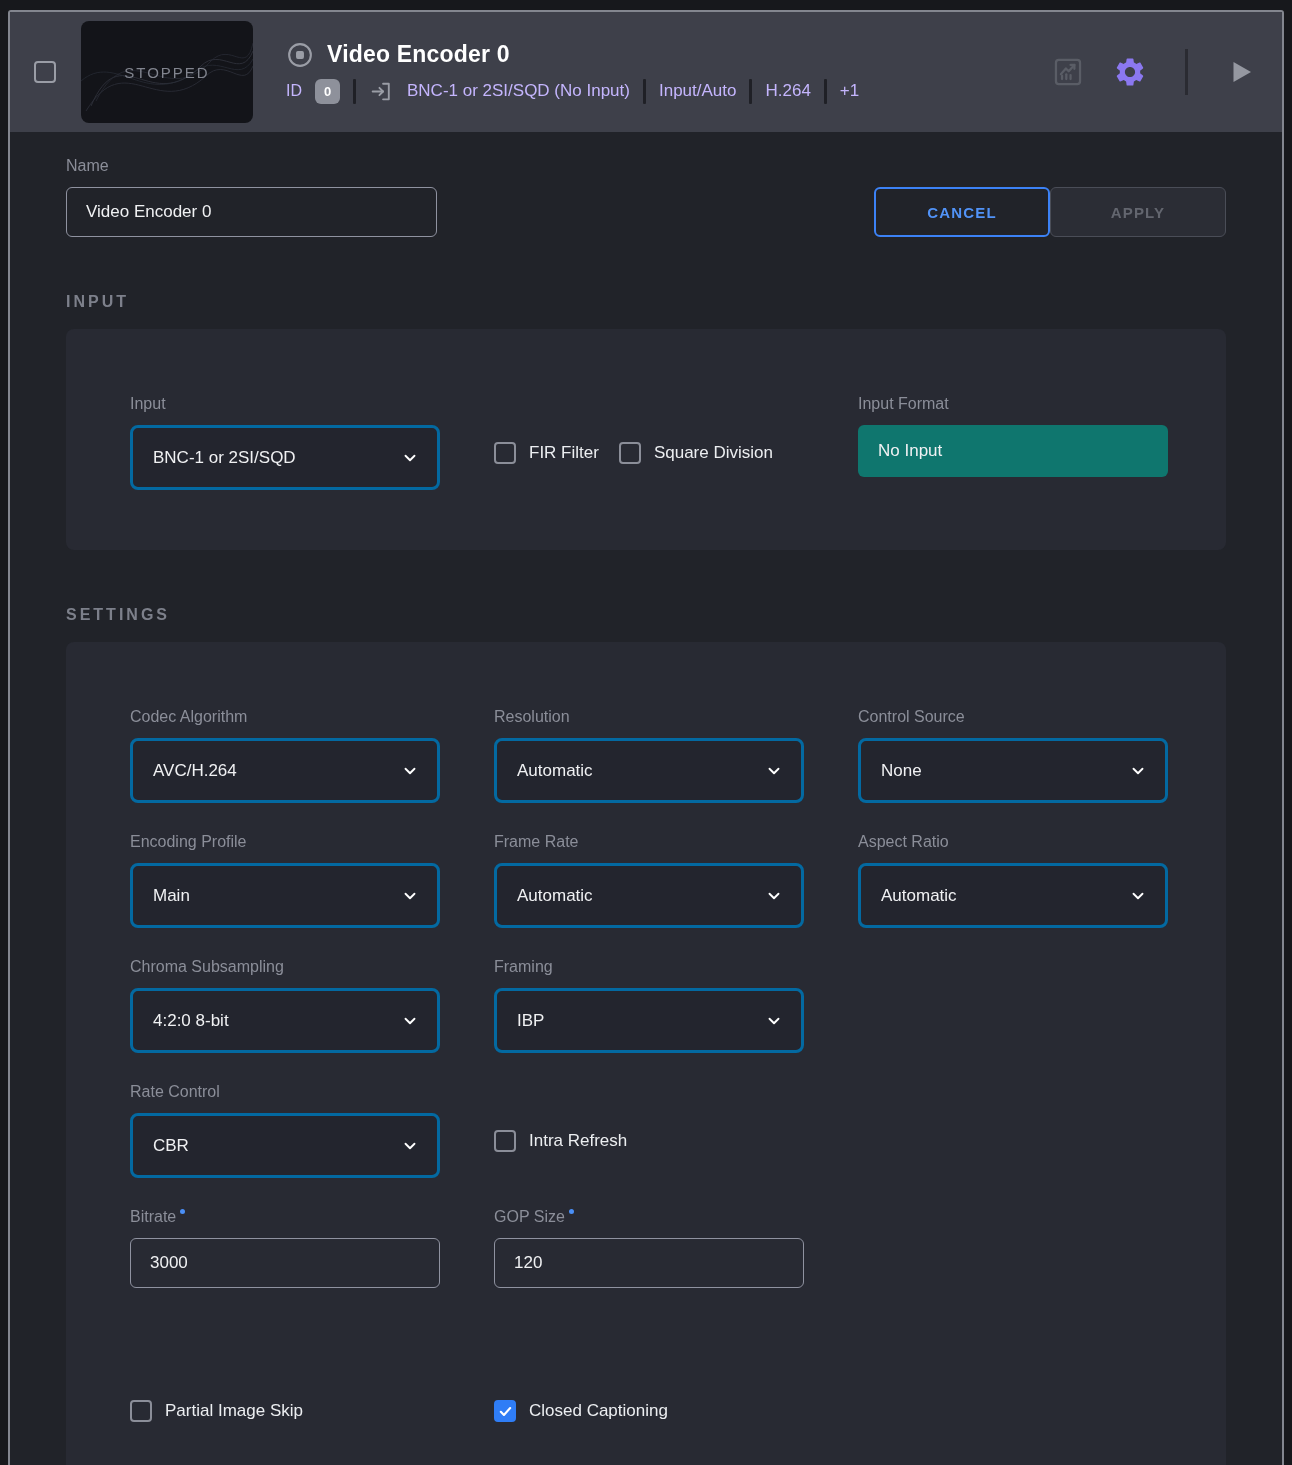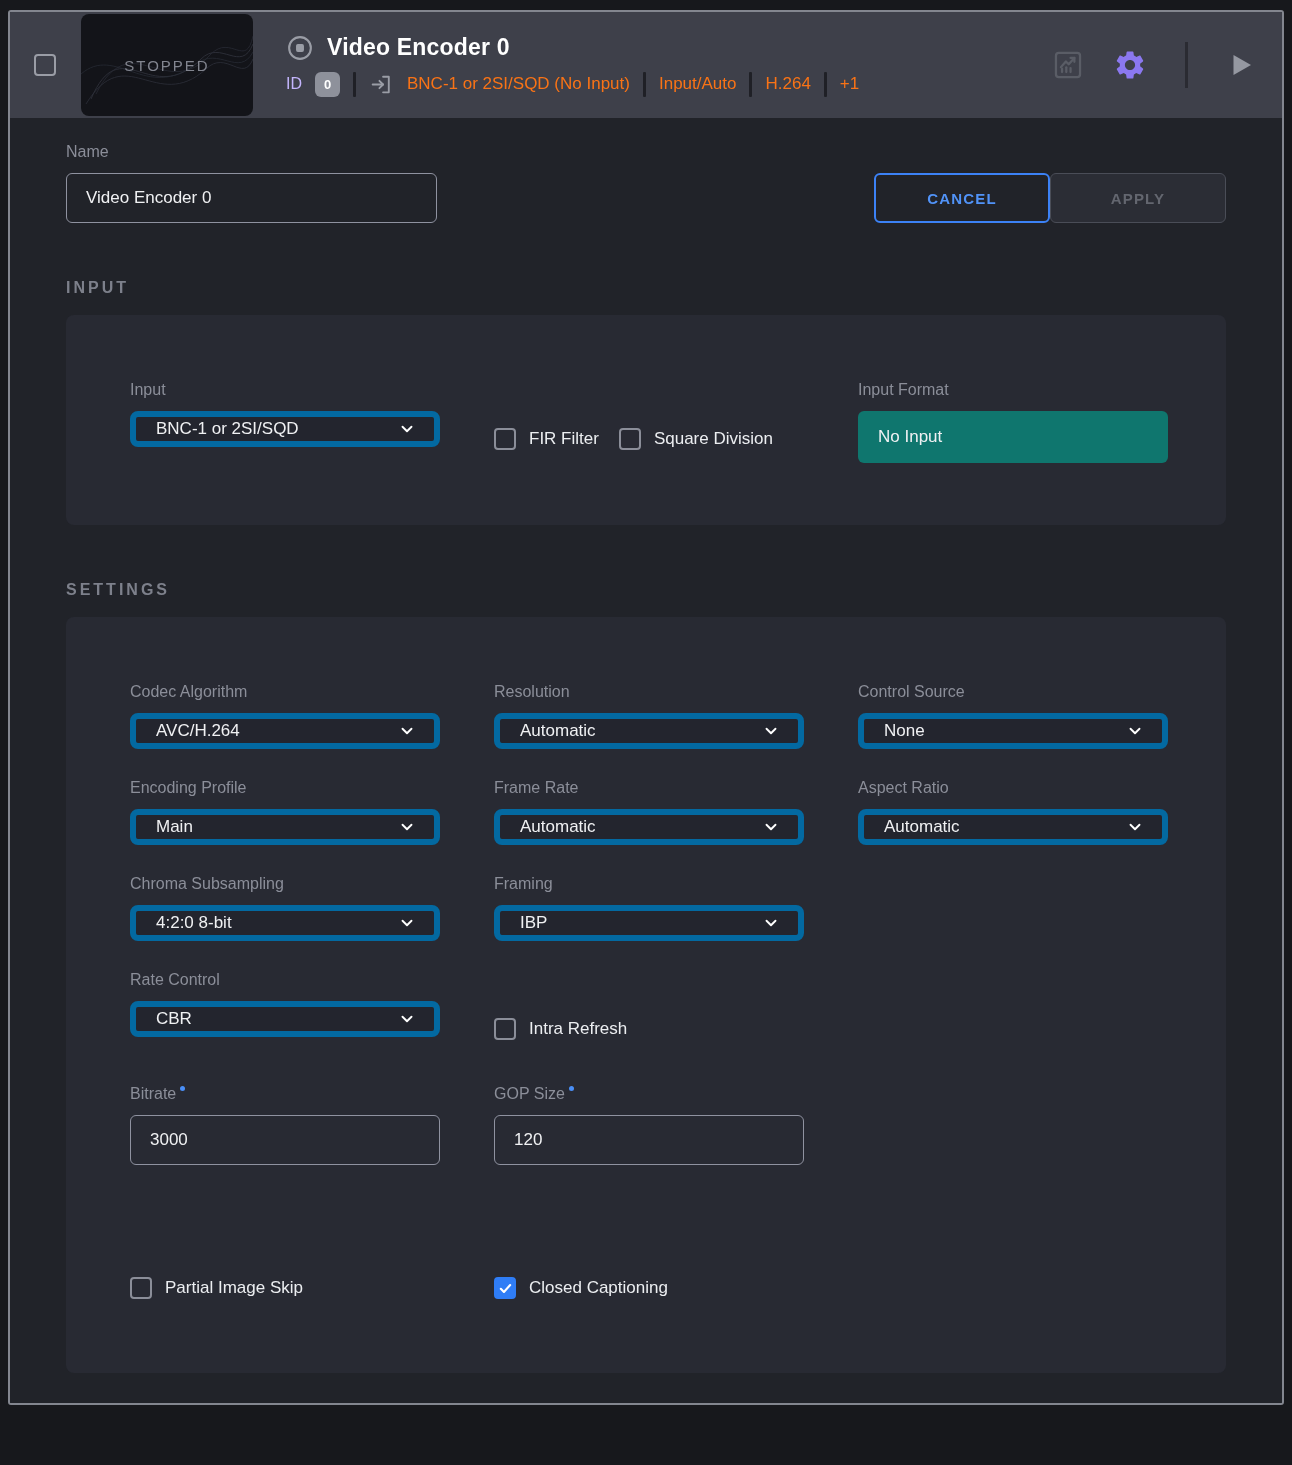--- a/index.html
+++ b/index.html
@@ -1,33 +1,33 @@
 <!DOCTYPE html>
 <html><head>
 <meta charset="utf-8">
 <style>
   * { margin:0; padding:0; box-sizing:border-box; }
   html,body { background:#17181c; font-family:"Liberation Sans", sans-serif; }
   .page { width:1292px; min-height:1465px; background:#17181c; padding:10px 8px 33px; }
   .card { border:2px solid #83868f; border-radius:3px; overflow:hidden; background:#212329; }
 
   
-  .card-header { background:#3e404a; display:flex; align-items:center; padding:9px 26px 9px 24px; height:106px;text-align:center; }
+  .card-header { background:#3e404a; display:flex; align-items:center; padding:9px 26px 9px 24px; height:120px;text-align:center; }
   .hdr-checkbox { width:22px; height:22px; border:2px solid #9a9da6; border-radius:4px; margin-right:25px; flex:none; background:transparent; }
   .thumb { width:172px; height:102px; background:#131419; border-radius:8px; display:flex; align-items:center; justify-content:center; position:relative; overflow:hidden; margin-right:33px; flex:none; }
   .thumb svg.waves { position:absolute; inset:0; }
   .thumb-status { position:relative; color:#82858f; font-size:15px; letter-spacing:2px; }
   .title-block { display:flex; flex-direction:column; gap:10px; }
   .title-row { display:flex; align-items:center; gap:13px; }
   .page-title { color:#ffffff; font-size:23px; font-weight:700; letter-spacing:.2px; }
   .crumb-row { display:flex; align-items:center; gap:13px; }
   .crumb-label { color:#c4b5fd; font-size:16px; }
   .id-badge { width:25px; height:25px; background:#8e919b; border-radius:6px; color:#ffffff; font-size:13px; font-weight:700; display:flex; align-items:center; justify-content:center; }
   .crumb-sep { width:3px; height:25px; background:#1f2026; border-radius:1px; }
-  .crumb-text { color:#f97316; font-size:17px; }
+  .crumb-text { color:#c4b5fd; font-size:17px; }
   .hdr-actions { margin-left:auto; display:flex; align-items:center; }
   .icon-btn { background:none; border:none; cursor:pointer; display:flex; align-items:center; justify-content:center; }
   .hdr-divider { width:3px; height:46px; background:#2a2b32; margin:0 38px; }
 
   
   .card-body { background:#212329; padding:25px 56px 30px; }
   .field-label { color:#8b8e99; font-size:16px; margin-bottom:12px; display:block; }
   .req-dot { display:inline-block; width:5px; height:5px; border-radius:50%; background:#4a8ff7; margin-left:4px; vertical-align:8px; }
 
   .name-row { display:flex; align-items:flex-end; justify-content:space-between; }
@@ -38,21 +38,21 @@
   .btn-cancel { background:transparent; border:2px solid #3c82f6; color:#5193f8; }
   .btn-apply { background:#2b2d35; border:1px solid #4a4d57; color:#63666f; }
 
   .section-title { margin-top:56px; color:#7d808b; font-size:16px; font-weight:600; letter-spacing:3px; }
   .panel { margin-top:18px; background:#282a33; border-radius:8px; padding:66px 64px 60px; }
   .panel.settings { padding-bottom:74px; }
   .grid-row { display:grid; grid-template-columns:310px 310px 310px; column-gap:54px; align-items:start; }
   .grid-row + .grid-row { margin-top:30px; }
   .grid-row.last { margin-top:112px; }
 
-  .select { height:36px; background:#23252e; border:6px solid #0369a1; border-radius:8px; display:flex; align-items:center; justify-content:space-between; padding:0 18px 0 20px; cursor:pointer; }
+  .select { height:65px; background:#23252e; border:3px solid #0369a1; border-radius:8px; display:flex; align-items:center; justify-content:space-between; padding:0 18px 0 20px; cursor:pointer; }
   .select .value { color:#f0f1f3; font-size:17px; }
   .chevron { flex:none; }
   .readonly-field { height:52px; background:#0f766e; border-radius:6px; display:flex; align-items:center; padding:0 20px; color:#f0f1f3; font-size:17px; }
 
   .check-item { display:flex; align-items:center; }
   .check-align { height:52px; display:flex; align-items:center; }
   .offset-label { margin-top:32px; }
   .checkbox { width:22px; height:22px; border:2px solid #8b8e99; border-radius:4px; flex:none; display:flex; align-items:center; justify-content:center; background:transparent; }
   .checkbox svg { display:none; }
   .checkbox.checked { background:#2f7df6; border-color:#2f7df6; }

